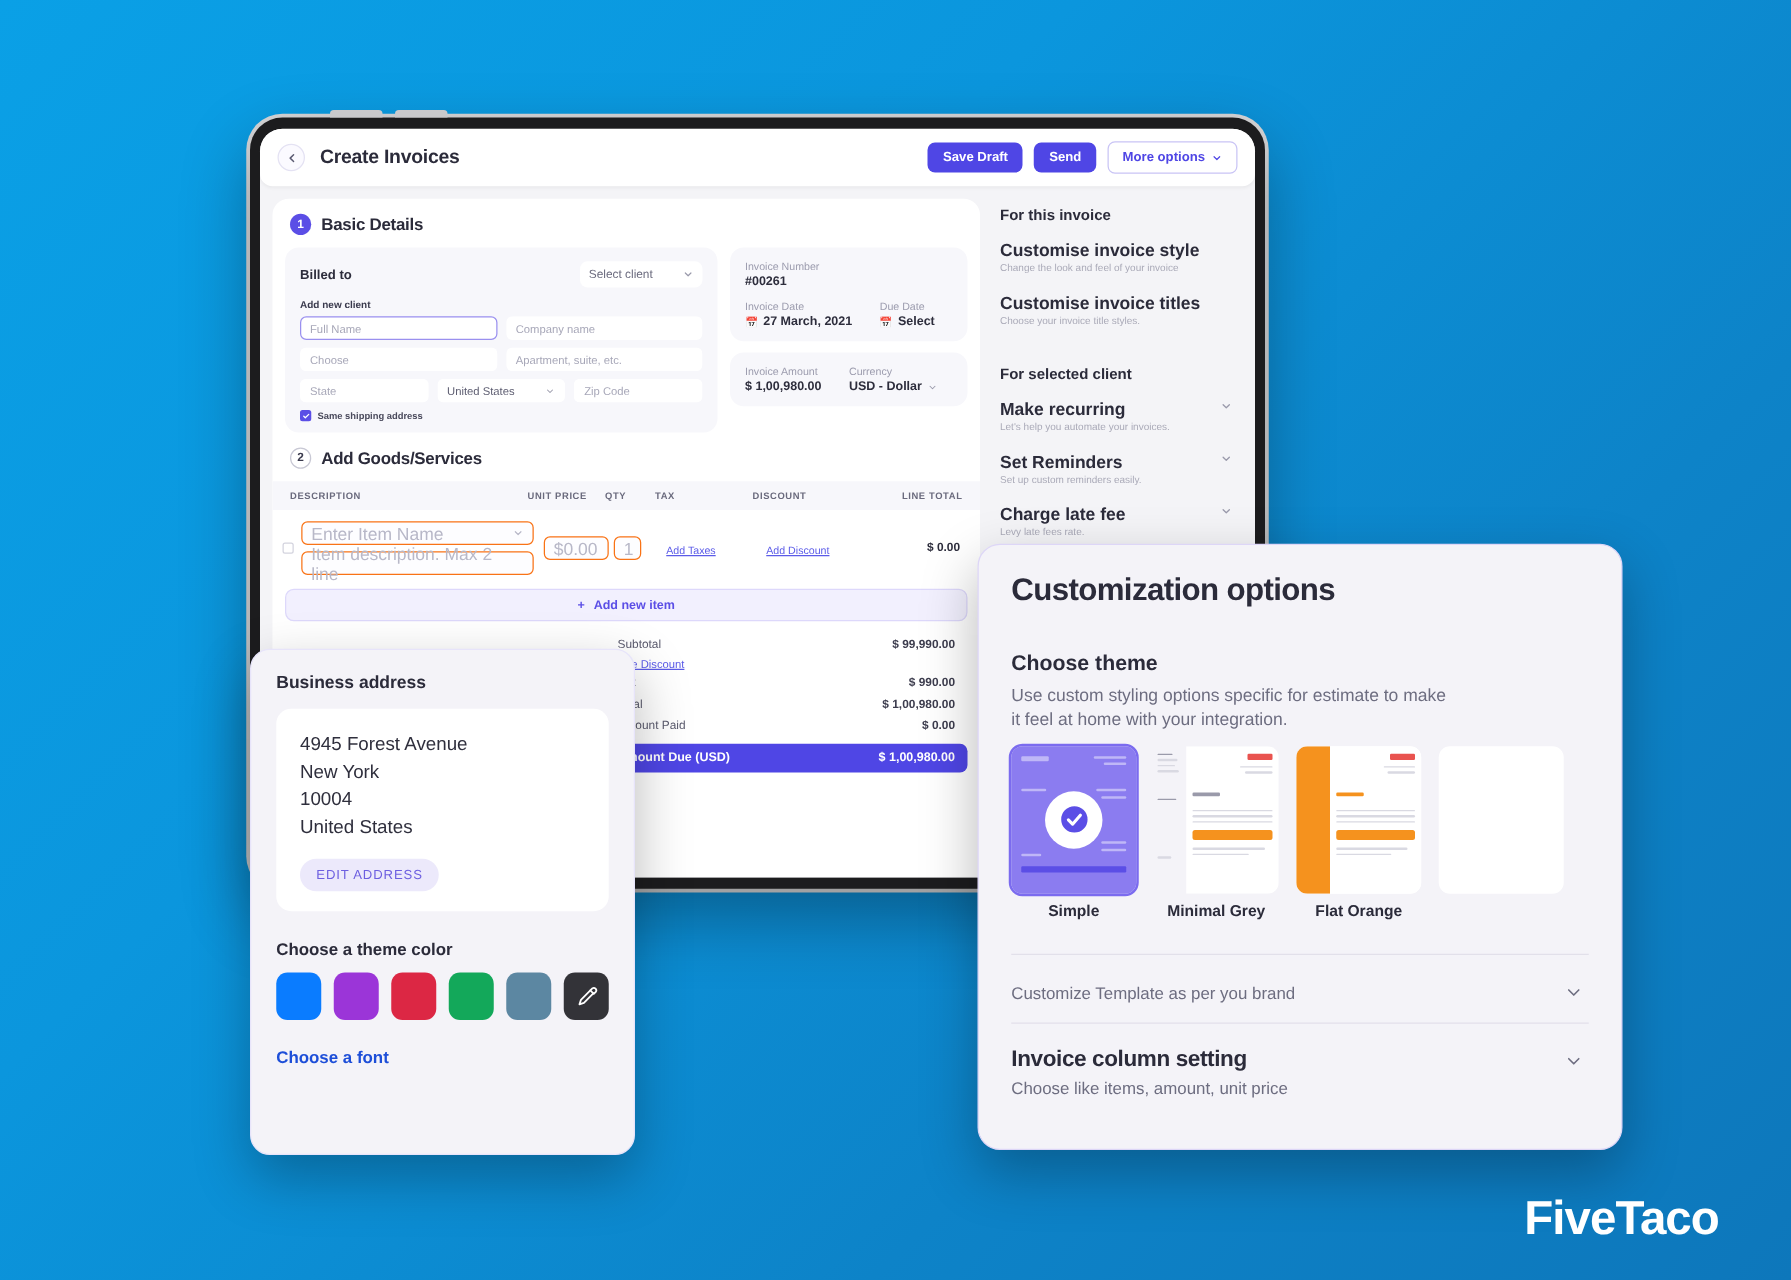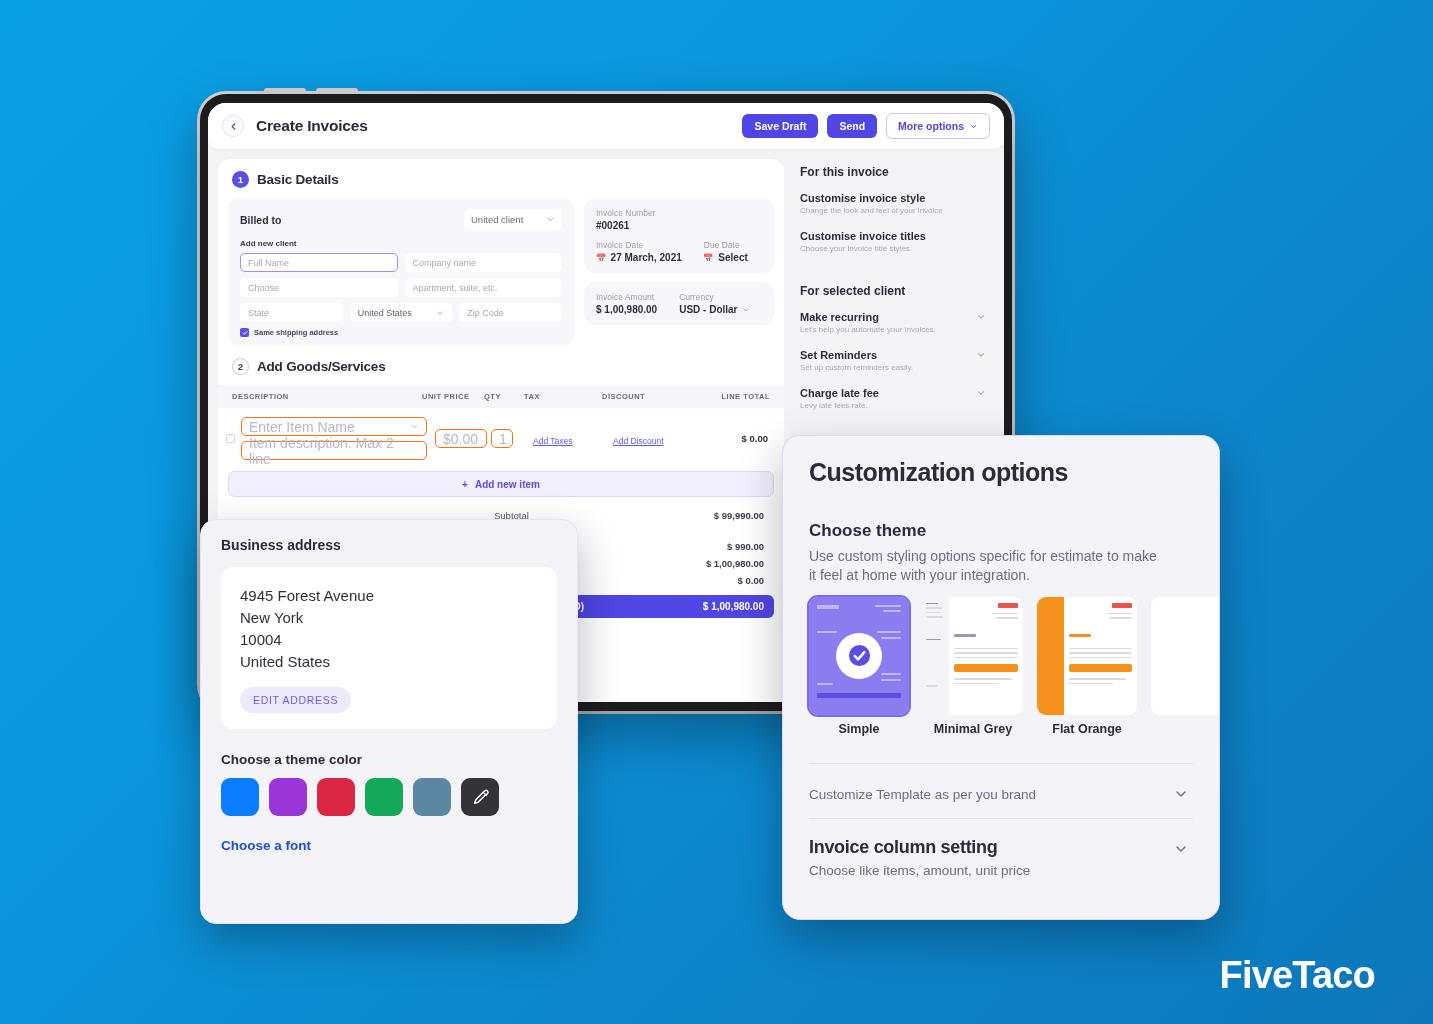--- a/index.html
+++ b/index.html
@@ -155,28 +155,28 @@
     justify-content: space-between; align-items: center; padding: 6px 10px;
     font-size: 10px; font-weight: 700; margin-top: 6px;
   }
 
   
   #invoice-sidebar {
     flex: 0 0 212px; padding: 16px 16px 0 8px; overflow: hidden;
   }
   .sb-group-title { font-size: 12px; font-weight: 600; color: #2b2b3a; margin-bottom: 13px; }
   .sb-item { margin-bottom: 15px; position: relative; cursor: pointer; }
-  .sb-item-title { font-size: 11px; font-weight: 700; color: #2b2b3a; }
+  .sb-item-title { font-size: 14px; font-weight: 700; color: #2b2b3a; }
   .sb-item-sub { font-size: 8px; color: #aaaab8; margin-top: 2px; }
   .sb-chevron { position: absolute; right: 2px; top: 1px; color: #9a9aab; font-size: 9px; }
   .sb-spacer { height: 16px; }
 
   
   #business-card {
-    position: absolute; left: 200px; top: 519px; width: 378px; height: 405px;
+    position: absolute; left: 200px; top: 519px; width: 308px; height: 405px;
     background: #f4f3f8; border-radius: 16px; padding: 17px 20px;
     box-shadow: 0 18px 45px rgba(0,0,0,.28);
     border: 1.5px solid #e7e4fa;
     overflow: hidden;
   }
   #business-address-title { font-size: 14px; font-weight: 700; color: #2b2b3a; margin-bottom: 14px; }
   #address-box { background: #fff; border-radius: 12px; padding: 18px 19px 16px 19px; }
   .addr-line { font-size: 15px; color: #2f2f3d; line-height: 1.47; }
   #edit-address-btn {
     margin-top: 14px; display: inline-block; background: #ece9fb; color: #6d5fe0;
@@ -191,21 +191,21 @@
     font-size: 16px; color: #fff;
   }
   #font-title { font-size: 13.5px; font-weight: 700; color: #1d4ed8; margin: 22px 0 10px 0; }
   #font-select {
     background: #fff; border-radius: 9px; height: 36px; display: flex; align-items: center;
     justify-content: space-between; padding: 0 16px; font-size: 14px; color: #4a4a5c; cursor: pointer;
   }
 
   
   #customization-card {
-    position: absolute; left: 782px; top: 435px; width: 438px; height: 485px;
+    position: absolute; left: 782px; top: 435px; width: 516px; height: 485px;
     background: #f4f3f8; border-radius: 18px; padding: 22px 26px;
     box-shadow: 0 18px 45px rgba(0,0,0,.28);
     border: 1.5px solid #ddd6f7;
     overflow: hidden;
   }
   #customization-title { font-size: 25px; font-weight: 700; color: #2b2b3a; letter-spacing: -.5px; }
   #customization-sub { font-size: 14px; color: #6d6d80; line-height: 1.35; margin-top: 6px; max-width: 350px; }
   #choose-theme-title { font-size: 17px; font-weight: 700; color: #2b2b3a; margin-top: 34px; }
 
   #theme-carousel { display: flex; gap: 14px; margin-top: 12px; align-items: flex-start; }
@@ -289,21 +289,21 @@
             <span class="step-badge">1</span>
             <span class="section-title">Basic Details</span>
           </div>
 
           <div id="basic-details-row">
 
             <div id="billed-to-panel">
               <div id="billed-to-top">
                 <span class="field-label">Billed to</span>
                 <div id="client-select">
-                  <span>United client</span>
+                  <span>Select client</span>
                   <svg viewBox="0 0 24 24" width="9" height="9" fill="none" stroke="#9a9aab" stroke-width="2.5" stroke-linecap="round" stroke-linejoin="round">
                     <polyline points="6 9 12 15 18 9"></polyline>
                   </svg>
                 </div>
               </div>
 
               <div id="add-new-client-label">Add new client</div>
 
               <div class="input-row">
                 <div class="inp w-half focused">Full Name</div>

